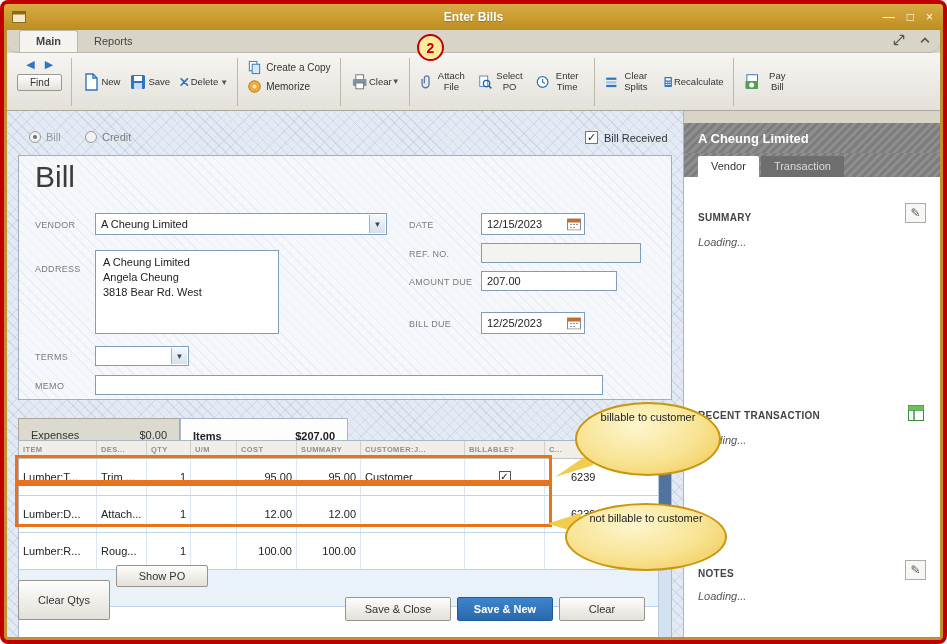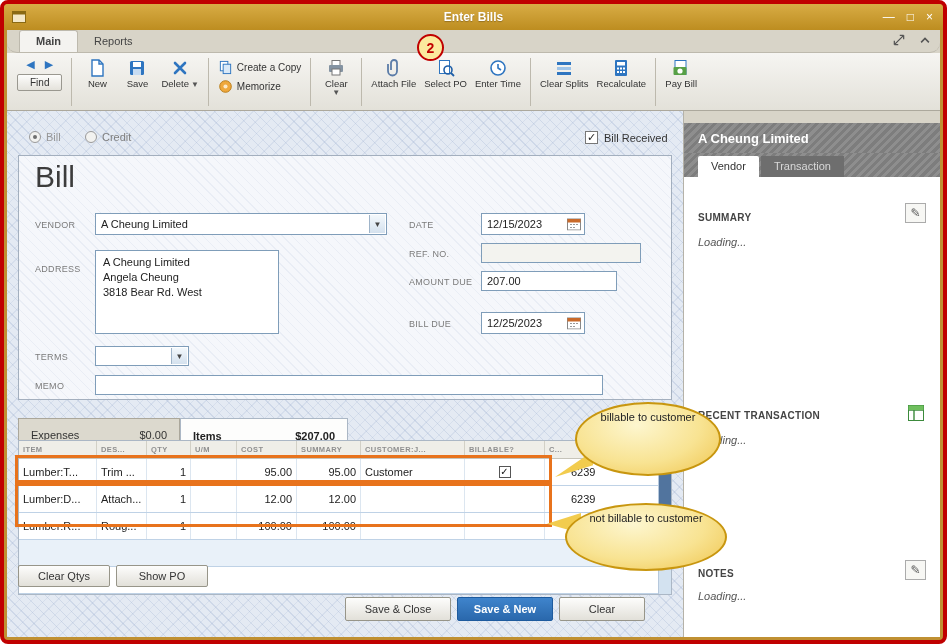--- a/index.html
+++ b/index.html
@@ -24,21 +24,21 @@
   .tabbar-right svg { width:14px; height:14px; }
 
   
   .toolbar { position:absolute; top:23px; left:0; right:0; height:58px;
     background:linear-gradient(#F6F5F2,#E3E1D9); border-bottom:1px solid #ACA89C;
     display:flex; align-items:stretch; padding:3px 4px 2px 6px; }
   .sep { width:1px; background:#BDB9AD; margin:2px 5px; }
   .tb-find { display:flex; flex-direction:column; align-items:center; justify-content:flex-start; padding:2px 4px; }
   .nav-arrows { display:flex; gap:10px; font-size:11px; color:#2E75C0; margin-bottom:3px; }
   .find-btn { font-size:10px; color:#333; background:linear-gradient(#FDFDFC,#E4E2DB); border:1px solid #9A9890; border-radius:2px; padding:2px 12px; cursor:pointer; }
-  .tbtn { display:flex; flex-direction:column; align-items:center; max-width:58px; min-width:40px; padding:2px 4px; font-size:9.5px; color:#333; text-align:center; cursor:pointer; }
+  .tbtn { display:flex; align-items:center; max-width:58px; min-width:40px; padding:2px 4px; font-size:9.5px; color:#333; text-align:center; cursor:pointer; }
   .ticon { width:20px; height:20px; margin-bottom:1px; }
   .tlabel { line-height:1.15; }
   .dd { font-size:8px; color:#555; margin-left:2px; }
   .dd-below { font-size:8px; color:#555; line-height:.8; }
   .tb-stack { display:flex; flex-direction:column; justify-content:flex-start; gap:4px; padding:4px 4px; }
   .tb-row { display:flex; align-items:center; gap:4px; font-size:10px; color:#333; cursor:pointer; }
   .ticon-s { width:15px; height:15px; }
 
   
   .content { position:absolute; top:81px; left:0; right:0; bottom:0; }
@@ -70,21 +70,21 @@
   
   .dtabs { position:absolute; top:307px; left:11px; height:34px; display:flex; }
   .dtab { display:flex; align-items:center; justify-content:space-between; padding:0 12px; font-size:11px; cursor:pointer; }
   .dtab.inactive { width:162px; background:#DCD9CE; border:1px solid #ABA79B; color:#333; }
   .dtab.active { width:168px; background:#FDFDFC; border:1px solid #ABB7C5; border-bottom:none; font-weight:bold; color:#222; }
 
   
   .items-table { position:absolute; top:329px; left:11px; width:654px; border:1px solid #ABB7C5; background:#fff; }
   .thead { display:flex; height:18px; background:#EFEEE8; border-bottom:1px solid #C6C4BA; }
   .th { font-size:7.5px; font-weight:bold; color:#8f8f8f; letter-spacing:.4px; display:flex; align-items:center; padding:0 4px; border-right:1px solid #D2D0C6; }
-  .trow { display:flex; height:27px; border-bottom:1px solid #BFD2E6; background:#fff; }
+  .trow { display:flex; height:37px; border-bottom:1px solid #BFD2E6; background:#fff; }
   .trow.stripe { background:#E9F1F9; }
   .td { font-size:11px; color:#222; display:flex; align-items:center; padding:0 4px; border-right:1px solid #DCE6F0; overflow:hidden; white-space:nowrap; }
   .td.num { justify-content:flex-end; }
   .td.center { justify-content:center; }
   .c-item{width:78px}.c-desc{width:50px}.c-qty{width:44px}.c-um{width:46px}.c-cost{width:60px}.c-amt{width:64px}.c-cust{width:104px}.c-bill{width:80px}.c-c{flex:1; padding-left:26px;}
   .row-chk { width:12px; height:12px; border:1px solid #555; background:#fff; display:flex; align-items:center; justify-content:center; font-size:10px; color:#111; line-height:1; }
   .tbl-scroll { position:absolute; top:18px; right:0; bottom:0; width:13px; background:#D3E2F0; border-left:1px solid #B6C8DC; }
   .tbl-thumb { position:absolute; top:0; left:0; right:0; height:46px; background:#51749E; }
 
   
@@ -418,21 +418,21 @@
           <div class="trow"></div>
 
           <div class="tbl-scroll">
             <div class="tbl-thumb"></div>
           </div>
         </div>
 
         <div class="hl-box" style="left:8px; top:344px; width:537px; height:28px"></div>
         <div class="hl-box" style="left:8px; top:372px; width:537px; height:44px"></div>
 
-        <div class="btn" style="left:11px; top:454px; width:92px; height:22px">Clear Qtys</div>
+        <div class="btn" style="left:11px; top:469px; width:92px; height:40px">Clear Qtys</div>
         <div class="btn" style="left:109px; top:454px; width:92px; height:22px">Show PO</div>
 
         <div class="btn" style="left:338px; top:486px; width:106px; height:24px">Save &amp; Close</div>
         <div class="btn primary" style="left:450px; top:486px; width:96px; height:24px">Save &amp; New</div>
         <div class="btn" style="left:552px; top:486px; width:86px; height:24px">Clear</div>
       </div>
 
       <div class="sidepanel">
         <div class="sp-header">
           <span>A Cheung Limited</span>

